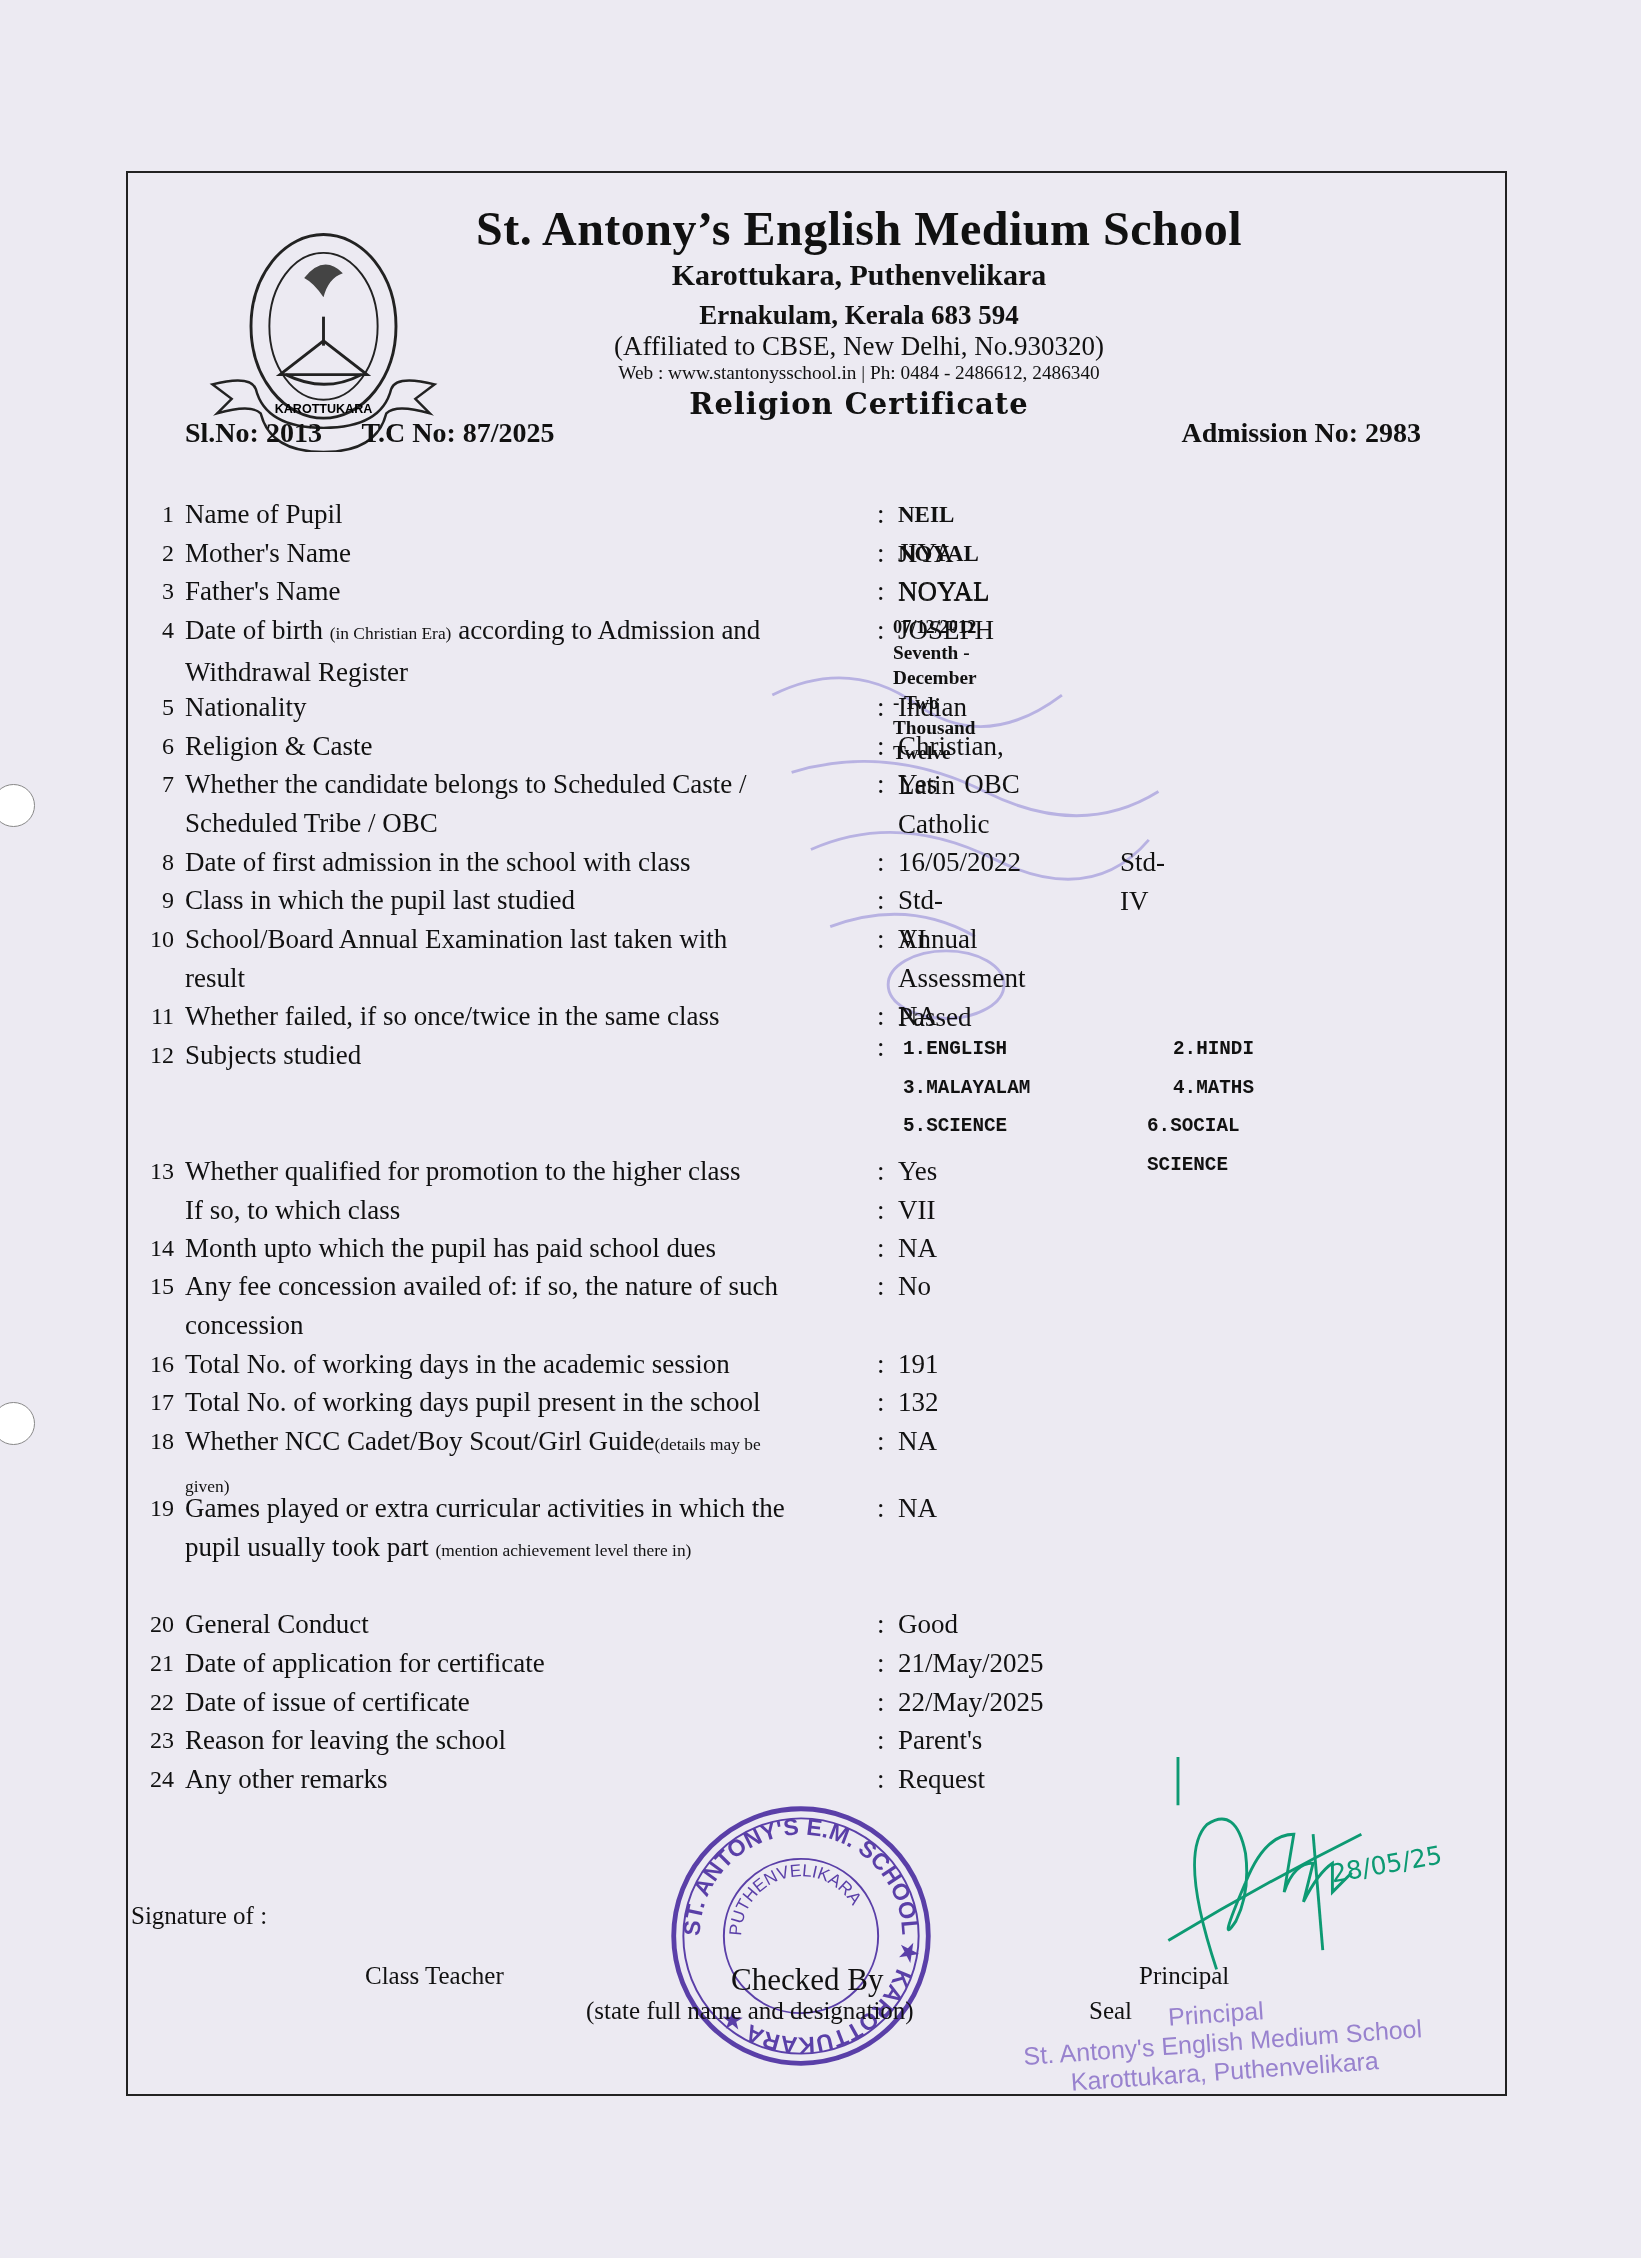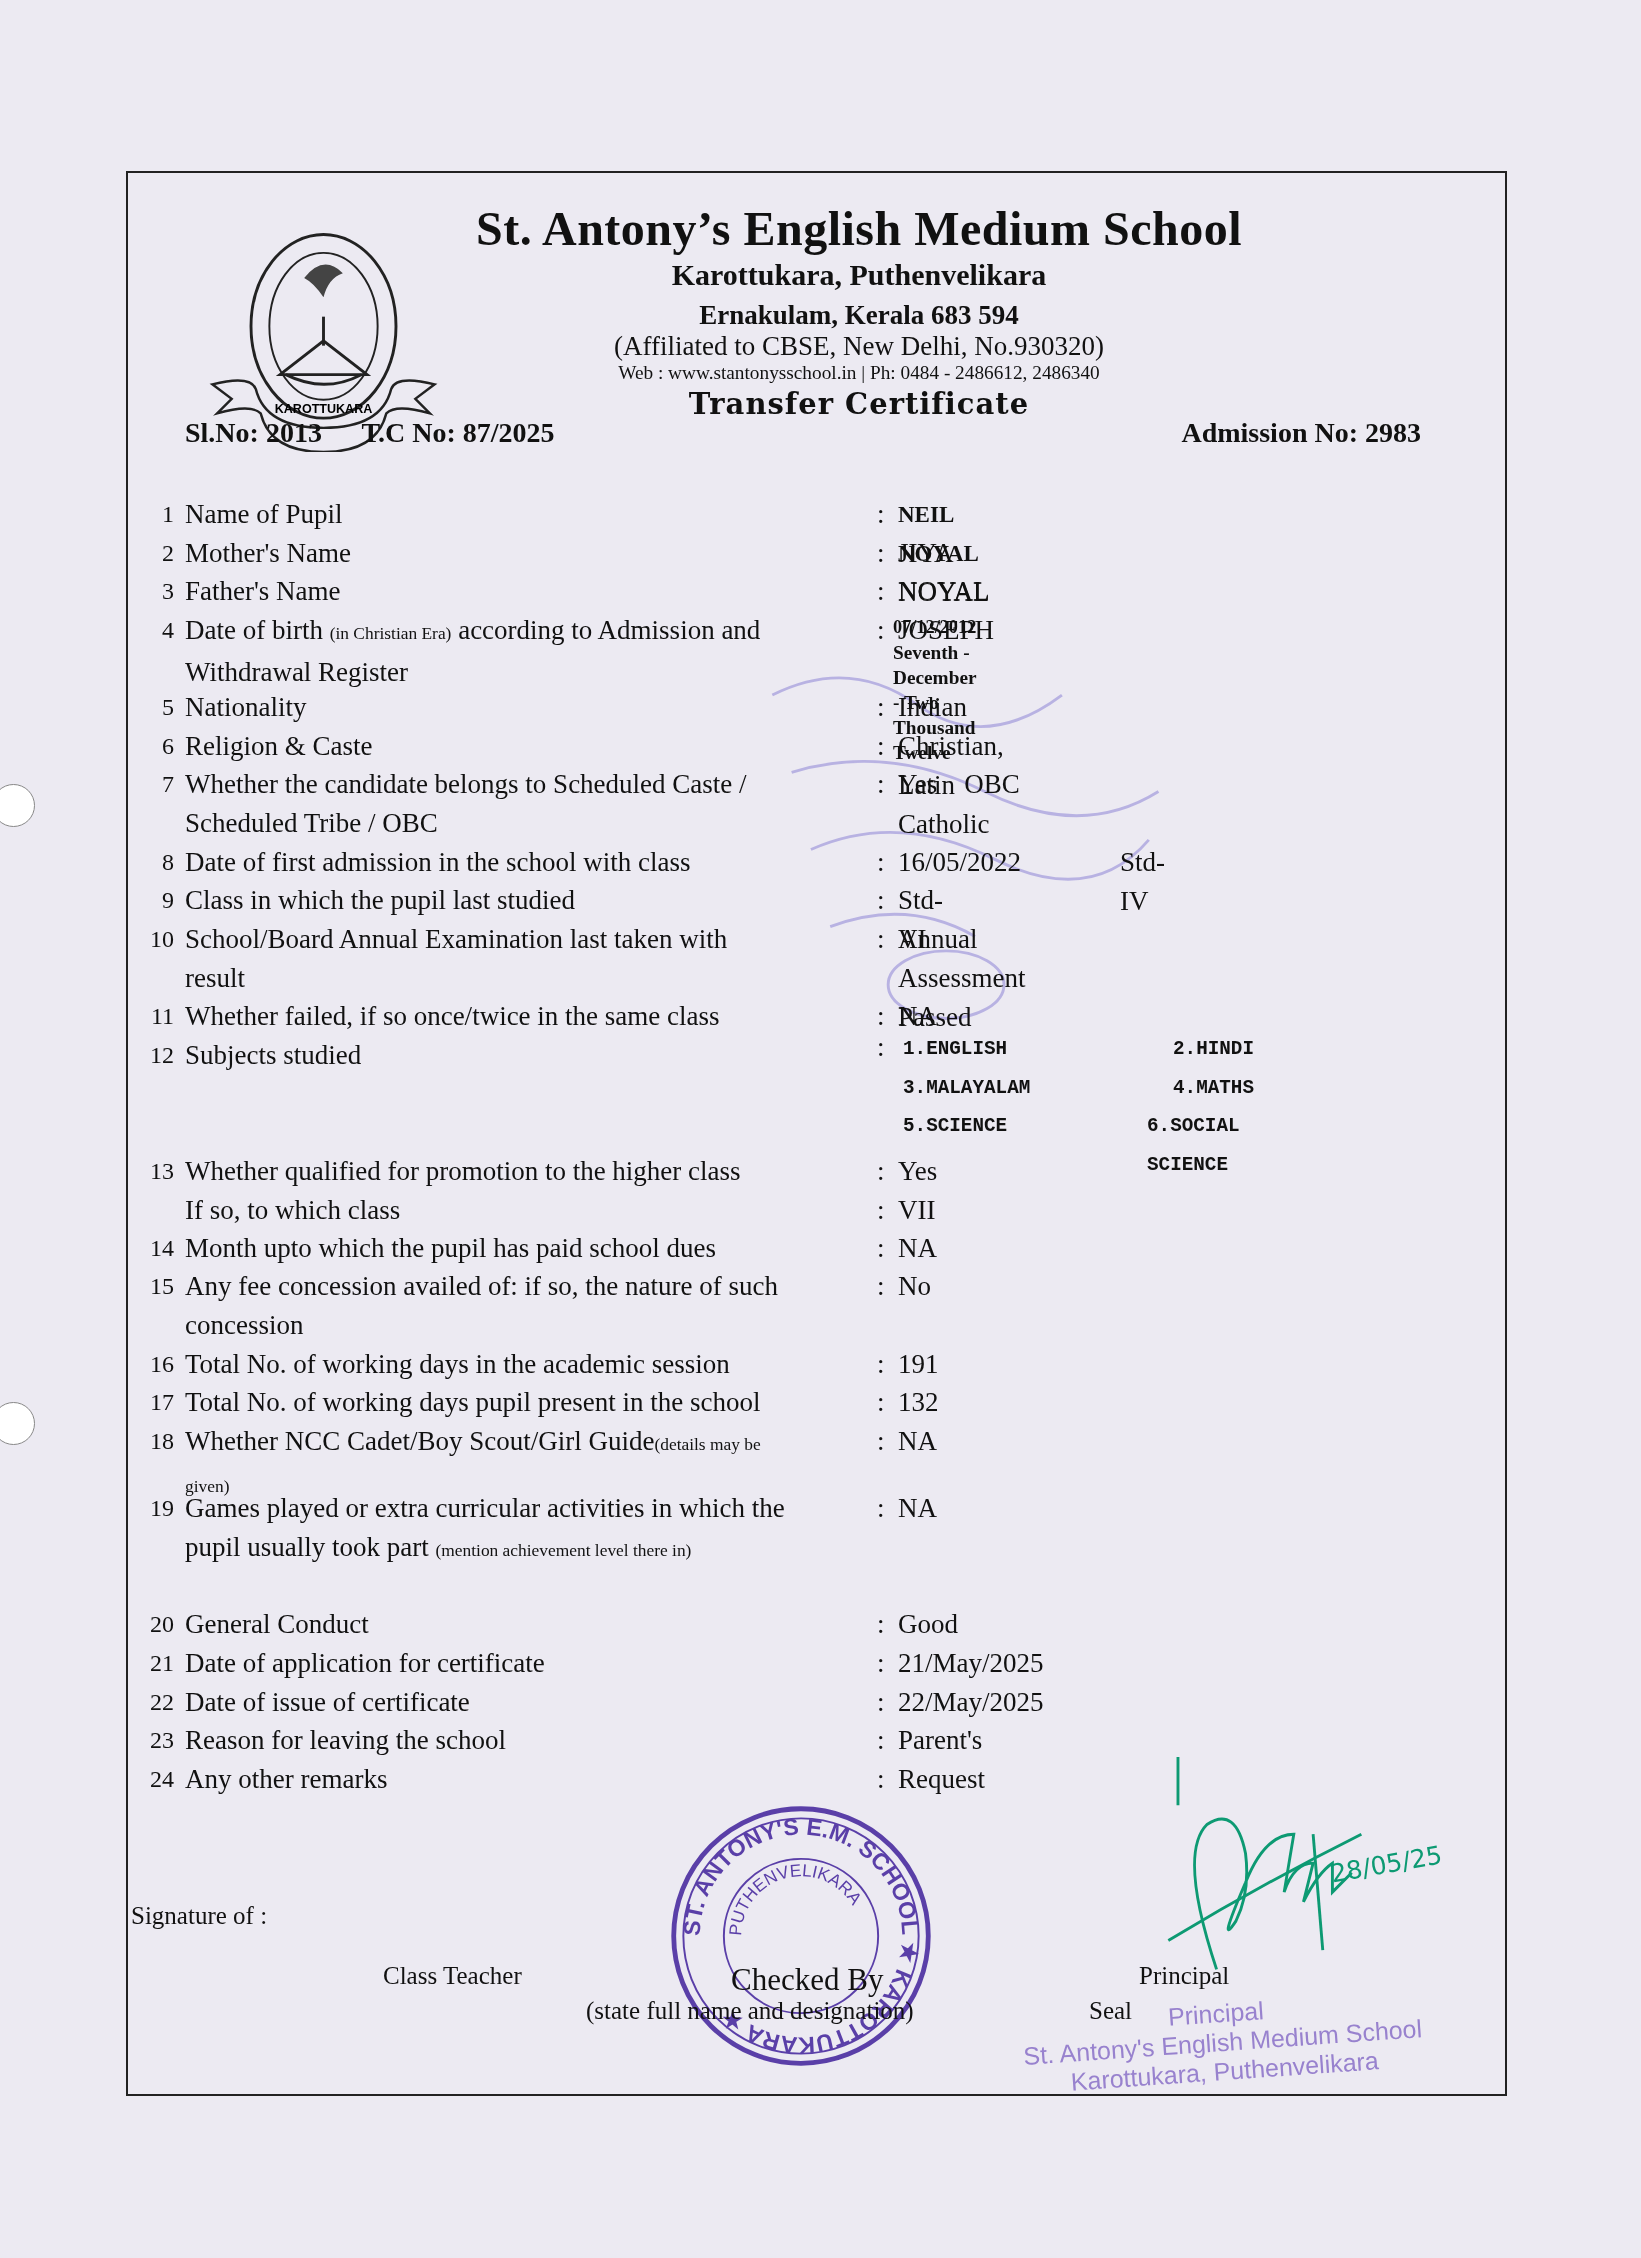--- a/index.html
+++ b/index.html
@@ -34,21 +34,21 @@
   .label { position: absolute; left: 50px; width: 811px; }
   .label small { font-size: 17.4px; }
   .colon { position: absolute; left: 742px; }
   .val { position: absolute; left: 763px; }
   .val.bold { font-weight: bold; font-size: 23px; }
   .dob1 { font-weight: bold; font-size: 18.3px; line-height: 25px; position: absolute; left: 758px; top: 3.9px; }
   .dob2 { font-weight: bold; font-size: 19.3px; line-height: 25px; position: absolute; left: 758px; top: 29px; }
   .subj { position: absolute; font-family: "Liberation Mono", monospace; font-weight: bold; font-size: 19.3px; }
 
   .sig-of { position: absolute; left: 131px; top: 1902px; font-size: 25px; }
-  .ct { position: absolute; left: 383px; top: 1962px; font-size: 25px; }
+  .ct { position: absolute; left: 365px; top: 1962px; font-size: 25px; }
   .cb { position: absolute; left: 731px; top: 1962px; font-size: 31px; }
   .cb2 { position: absolute; left: 586px; top: 1997px; font-size: 25px; }
   .pr { position: absolute; left: 1139px; top: 1962px; font-size: 25px; }
   .seal { position: absolute; left: 1089px; top: 1997px; font-size: 25px; }
   .stamp-round { position: absolute; left: 666px; top: 1801px; width: 270px; height: 270px; }
   .stamp-text { position: absolute; left: 1023px; top: 1999px; color: #8a70c8; font-family: "Liberation Sans", sans-serif; font-size: 25px; text-align: center; transform: rotate(-4deg); line-height: 29px; opacity: 0.85; }
   .signature { position: absolute; left: 1091px; top: 1757px; width: 367px; height: 222px; }
   .scribble { position: absolute; left: 753px; top: 637px; width: 502px; height: 425px; opacity: 0.45; }
 </style>
 </head>
@@ -69,21 +69,21 @@
   <path d="M20 170 q40 -10 45 5 q10 40 70 40 q60 0 70 -40 q5 -15 45 -5 l-20 15 l15 15 q-35 -10 -45 0 q-10 40 -65 40 q-55 0 -65 -40 q-10 -10 -45 0 l15 -15z" fill="none" stroke="#222" stroke-width="2.5"></path>
   <text x="135" y="200" text-anchor="middle" font-size="13" font-weight="bold" font-family="Liberation Sans, sans-serif">KAROTTUKARA</text>
 </svg>
 
 <div class="header">
   <div class="school-name">St. Antony’s English Medium School</div>
   <div class="place">Karottukara, Puthenvelikara</div>
   <div class="addr">Ernakulam, Kerala 683 594</div>
   <div class="aff">(Affiliated to CBSE, New Delhi, No.930320)</div>
   <div class="web">Web : www.stantonysschool.in | Ph: 0484 - 2486612, 2486340</div>
-  <div class="tc-title">Transfer Certificate</div>
+  <div class="tc-title">Religion Certificate</div>
 </div>
 
 <div class="meta-left">
   <span>Sl.No: 2013</span>
   <span>T.C No: 87/2025</span>
 </div>
 <div class="meta-right">Admission No:  2983</div>
 
 <svg class="scribble" viewBox="0 0 520 440">
   <path d="M20 60 q80 -40 150 10 t150 -10" fill="none" stroke="#7a6fd0" stroke-width="3"></path>

